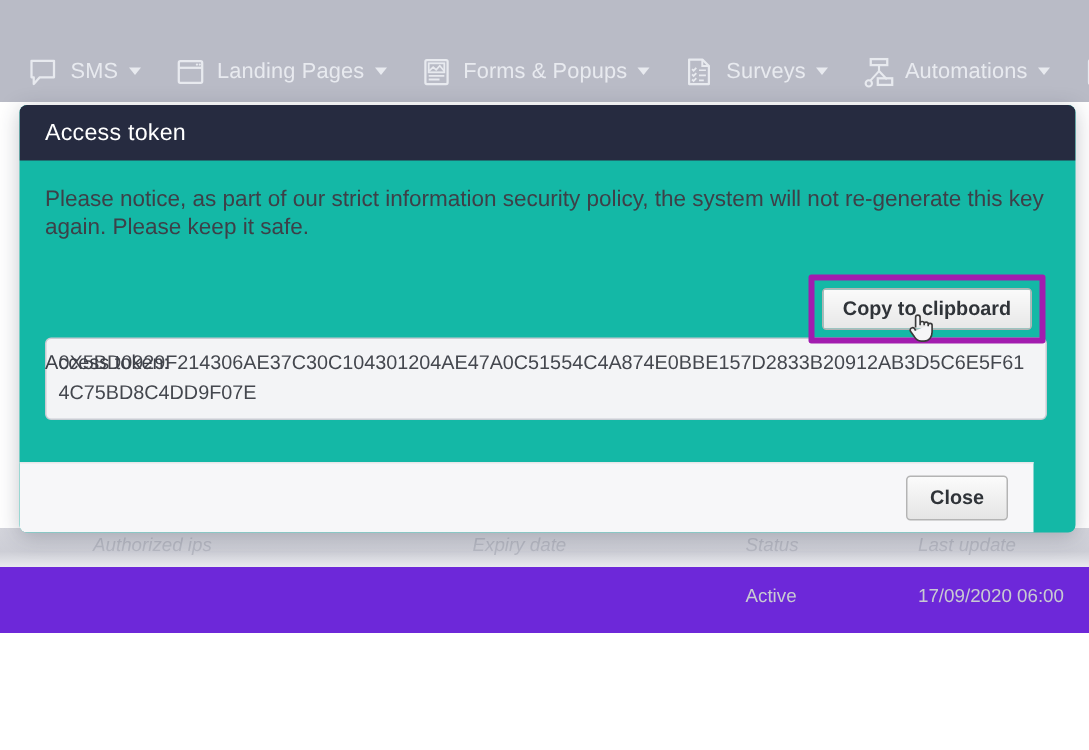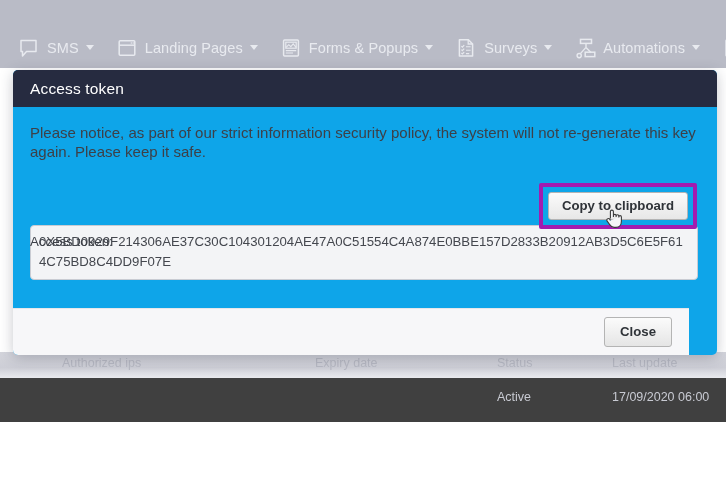--- a/index.html
+++ b/index.html
@@ -81,44 +81,45 @@
     width: 726px;
     height: 26px;
     background: linear-gradient(180deg,#d4d5dc 0%, #cdced6 60%, #e9eaee 100%);
   }
   #bg-table-head .th {
     position: absolute;
     top: 4px;
     font-size: 12.5px;
     color: #b6b8c2;
     white-space: nowrap;
+    font-style: italic;
   }
   #bg-table-row {
     position: absolute;
     left: 0; top: 26px;
     width: 726px;
     height: 44px;
-    background: #404040;
+    background: #6d28d9;
   }
   #bg-table-row .td {
     position: absolute;
     top: 12px;
     font-size: 12.5px;
     color: #c8cad2;
     white-space: nowrap;
   }
 
   
   #modal {
     position: absolute;
     left: 13px;
     top: 70px;
     width: 704px;
     height: 285px;
-    background: #0ea5e9;
+    background: #14b8a6;
     border-radius: 5px;
     box-shadow: 0 3px 14px rgba(40,44,60,.26);
     overflow: hidden;
     z-index: 10;
   }
   #modal-header {
     height: 37px;
     background: #262b40;
     display: flex;
     align-items: center;

